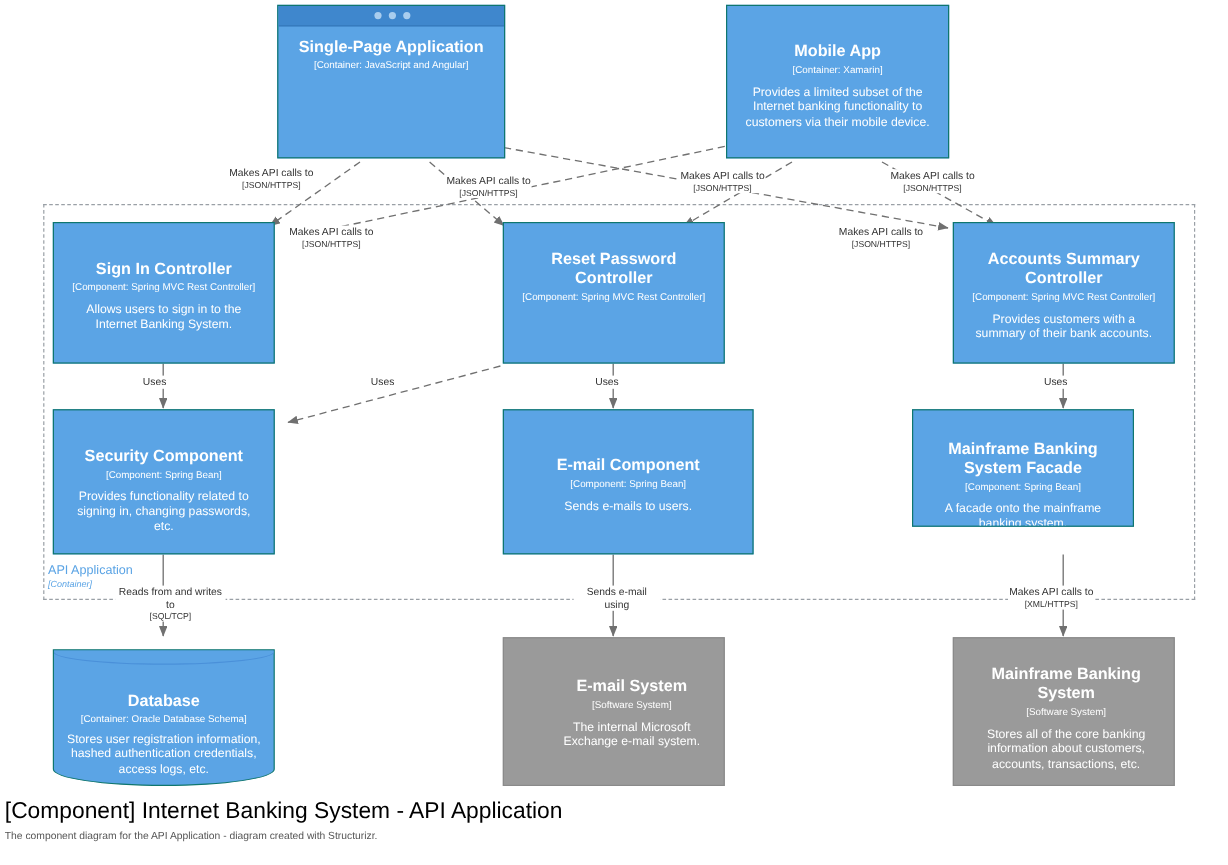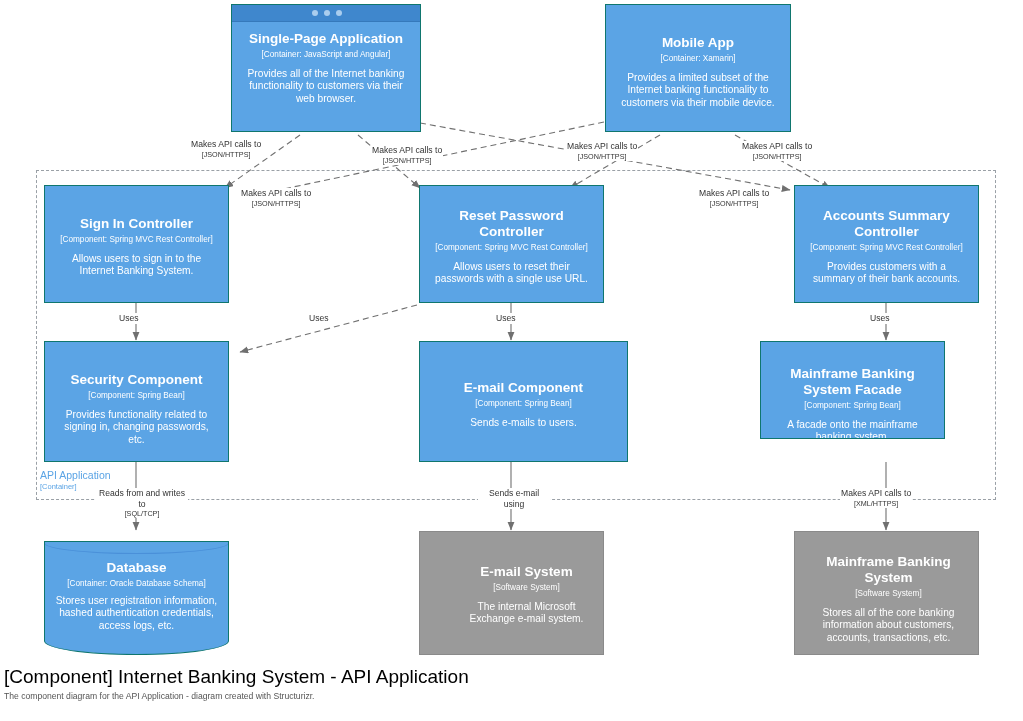--- a/index.html
+++ b/index.html
@@ -86,37 +86,38 @@
     left: -1px; top: -10px;
     width: 100%;
     height: 20px;
     background: #5ba4e5;
     border: 1px solid #4a90d9;
     border-radius: 50%;
     box-sizing: content-box;
   }
   .node.cylinder {
     border-radius: 0 0 50% 50% / 0 0 14px 14px;
-    padding-top: 4px;
+    padding-top: 20px;
   }
   .boundary {
     position: absolute;
     border: 1px dashed #9aa0a6;
     box-sizing: border-box;
     background: transparent;
   }
   .boundary-label {
     position: absolute;
     font-size: 10.5px;
     color: #5ba4e5;
     line-height: 1.2;
   }
   .boundary-label .sub {
     font-size: 7.5px;
     display: block;
+    font-style: italic;
   }
   .edge-label {
     position: absolute;
     text-align: center;
     font-size: 8.6px;
     line-height: 1.25;
     color: #333333;
     background: #ffffff;
     padding: 0 1px;
     white-space: nowrap;
@@ -192,39 +193,37 @@
       <path d="M886,462 L886,530"></path>
     </g>
   </svg>
 
   <div class="node blue browser" style="left:231px; top:4px; width:190px; height:128px;">
     <div class="browser-chrome">
       <i></i><i></i><i></i>
     </div>
     <div class="title">Single-Page Application</div>
     <div class="meta">[Container: JavaScript and Angular]</div>
-    <div class="desc">Provides all of the Internet banking functionality to customers via their web browser.</div>
   </div>
 
   <div class="node blue" style="left:605px; top:4px; width:186px; height:128px;">
     <div class="title" style="margin-top:22px;">Mobile App</div>
     <div class="meta">[Container: Xamarin]</div>
     <div class="desc">Provides a limited subset of the Internet banking functionality to customers via their mobile device.</div>
   </div>
 
   <div class="node blue" style="left:44px; top:185px; width:185px; height:118px;">
     <div class="title" style="margin-top:22px;">Sign In Controller</div>
     <div class="meta">[Component: Spring MVC Rest Controller]</div>
     <div class="desc">Allows users to sign in to the Internet Banking System.</div>
   </div>
 
   <div class="node blue" style="left:419px; top:185px; width:185px; height:118px;">
     <div class="title" style="margin-top:14px;">Reset Password Controller</div>
     <div class="meta">[Component: Spring MVC Rest Controller]</div>
-    <div class="desc">Allows users to reset their passwords with a single use URL.</div>
   </div>
 
   <div class="node blue" style="left:794px; top:185px; width:185px; height:118px;">
     <div class="title" style="margin-top:14px;">Accounts Summary Controller</div>
     <div class="meta">[Component: Spring MVC Rest Controller]</div>
     <div class="desc">Provides customers with a summary of their bank accounts.</div>
   </div>
 
   <div class="node blue" style="left:44px; top:341px; width:185px; height:121px;">
     <div class="title" style="margin-top:22px;">Security Component</div>

